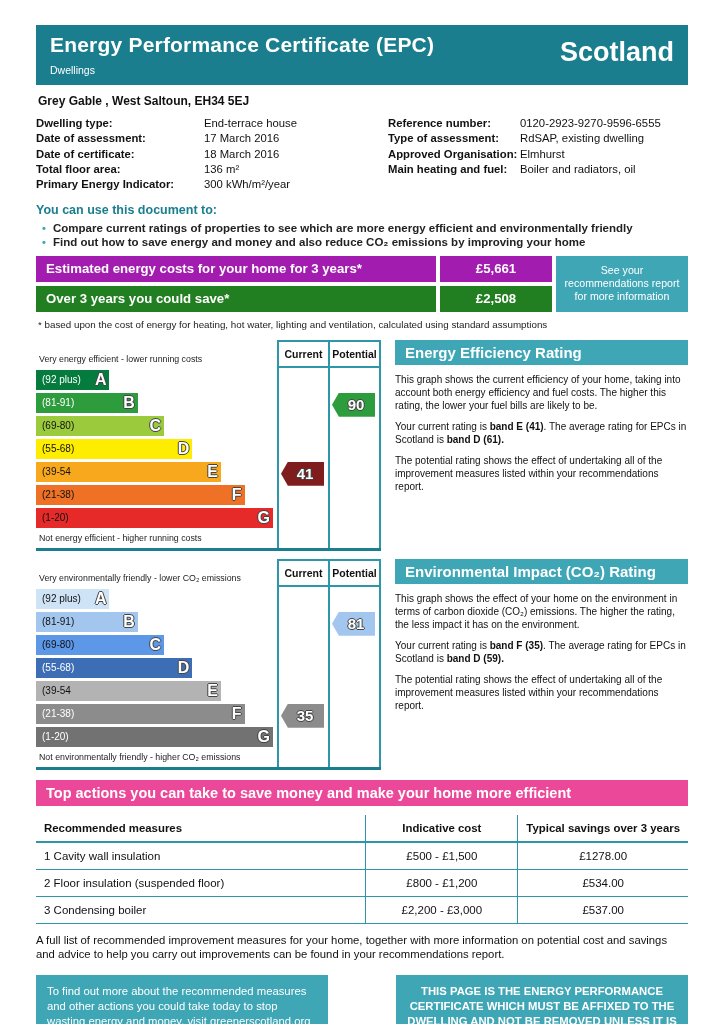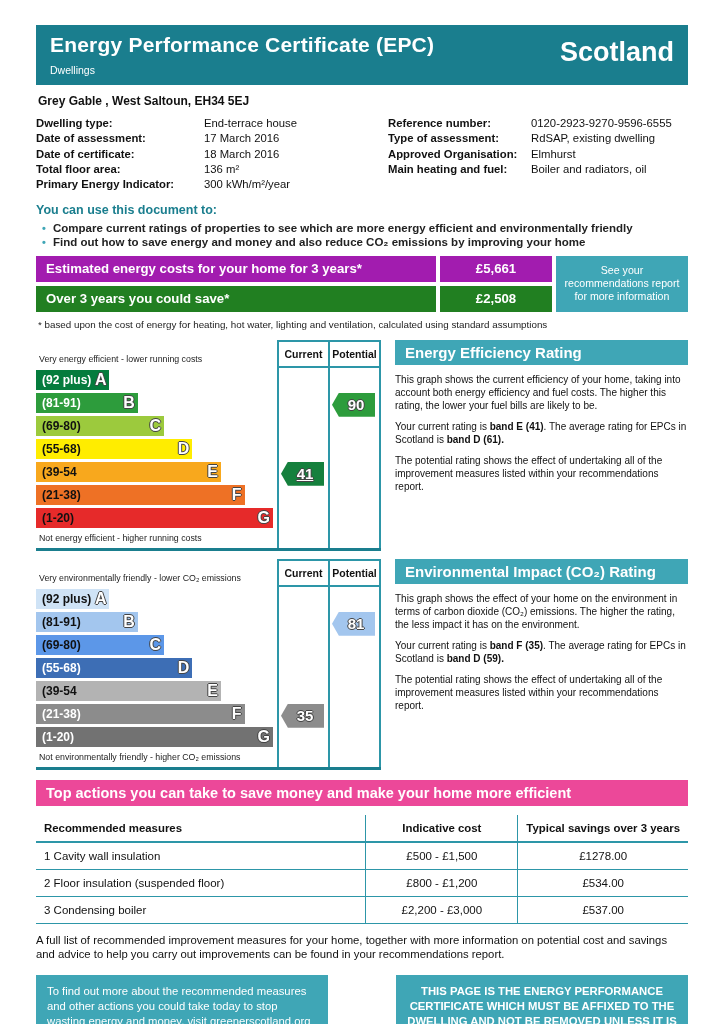--- a/index.html
+++ b/index.html
@@ -24,21 +24,21 @@
 
   .address { font-size: 12px; font-weight: bold; margin: 9px 0 8px 2px; }
 
   
   .details { display: flex; font-size: 11.3px; line-height: 1.36; }
   .d-col-left { width: 352px; }
   .d-col-right { flex: 1; }
   .d-row { display: flex; }
   .d-label { font-weight: bold; }
   .d-col-left .d-label { width: 168px; }
-  .d-col-right .d-label { width: 143px; }
+  .d-col-right .d-label { width: 132px; }
   .d-value { flex: 1; }
 
   
   .use-head { color: #1a7e8e; font-weight: bold; font-size: 12.5px; margin-top: 10px; }
   .use-list { margin: 5px 0 0 6px; list-style: none; }
   .use-list li { font-size: 11.5px; font-weight: bold; color: #222; padding-left: 11px; position: relative; margin-bottom: 2px; }
   .use-list li::before { content: "•"; color: #3fa6b6; position: absolute; left: 0; font-size: 11px; }
 
   
   .cost { display: flex; margin-top: 8px; }
@@ -63,21 +63,21 @@
     border-bottom: 3px solid #1a7e8e;
   }
   .ch-toplabel { font-size: 8.8px; color:#222; display: flex; align-items: flex-end; padding: 2px 8px 4px 3px; }
   .ch-head { font-size: 10.5px; font-weight: bold; text-align: center; padding: 6px 0;
              border: 2px solid #2d96a8; border-right: none; }
   .ch-head-r { border-right: 2px solid #2d96a8; }
   .ch-bands { padding-right: 4px; }
   .band-row { height: 20px; margin-top: 3px; }
   .band-row:first-child { margin-top: 2px; }
   .band-bar { height: 100%; display: flex; align-items: center; position: relative; padding-left: 6px; }
-  .band-range { font-size: 12px; font-weight: bold; white-space: nowrap; }
+  .band-range { font-size: 10px; font-weight: normal; white-space: nowrap; }
   .band-letter {
     position: absolute; right: 3px; top: 50%; transform: translateY(-50%);
     font-size: 16px; font-weight: bold; color: #fff; line-height: 1;
     text-shadow: -1px 0 #444, 1px 0 #444, 0 -1px #444, 0 1px #444;
   }
   .ch-bottomlabel { font-size: 8.8px; color:#222; padding: 5px 2px 5px 3px; }
   .ch-col { border-left: 2px solid #2d96a8; position: relative; }
   .ch-col-r { border-right: 2px solid #2d96a8; }
   .arrow {
     position: absolute; left: 2px; right: 4px; height: 24px;
@@ -229,21 +229,21 @@
             </div>
             <div class="band-row">
               <div class="band-bar" style="width: 100%; background: rgb(230, 42, 42); color: rgb(17, 17, 17);">
                 <span class="band-range">(1-20)</span>
                 <span class="band-letter">G</span>
               </div>
             </div>
             <div class="ch-bottomlabel">Not energy efficient - higher running costs</div>
           </div>
           <div class="ch-col">
-            <div class="arrow" style="background: #15803d; top: 94px; text-decoration: underline;">41</div>
+            <div class="arrow" style="background: #7f1d1d; top: 94px;">41</div>
           </div>
           <div class="ch-col ch-col-r">
             <div class="arrow" style="background: rgb(45, 156, 60); top: 25px;">90</div>
           </div>
         </div>
       </div>
     <div class="chart-info">
         <div class="section-head">Energy Efficiency Rating</div>
         <p class="para">This graph shows the current efficiency of your home, taking into account both energy efficiency and fuel costs. The higher this rating, the lower your fuel bills are likely to be.</p>
         <p class="para"><span>Your current rating is </span><b>band E (41)</b><span>. The average rating for EPCs in Scotland is </span><b>band D (61).</b></p>

